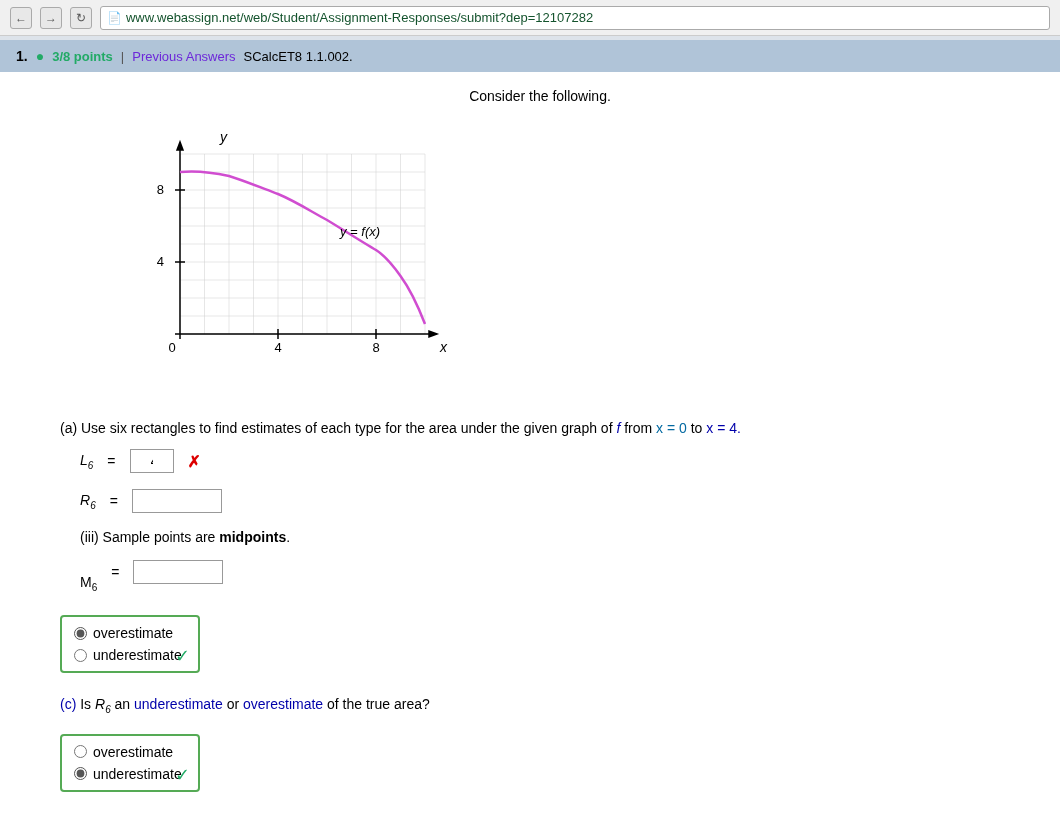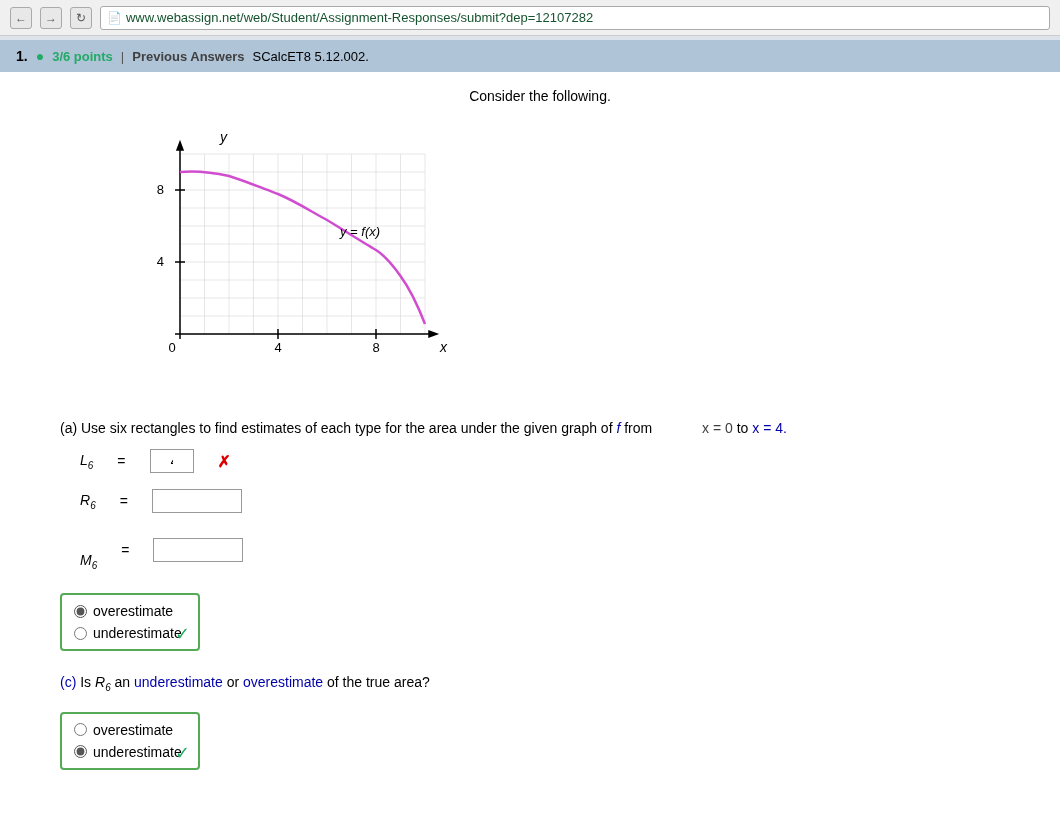--- a/index.html
+++ b/index.html
@@ -43,24 +43,23 @@
       font-weight: bold;
       font-size: 14px;
     }
     .points-badge {
       color: #2a6;
       font-weight: bold;
       font-size: 13px;
     }
     .separator { color: #555; }
     .prev-answers-link {
-      color: #404040;
+      color: #6d28d9;
       text-decoration: none;
       font-size: 13px;
-      font-weight: bold;
     }
     .question-body {
       padding: 16px 40px 16px 60px;
     }
     .consider-text {
       margin-bottom: 10px;
       font-size: 14px;
       text-align: center;
     }
     .graph-container {
@@ -80,21 +79,21 @@
       margin-left: 20px;
       margin-bottom: 16px;
     }
     .subpart-label {
       font-size: 14px;
       margin-bottom: 6px;
     }
     .equation-row {
       display: flex;
       align-items: center;
-      gap: 24px;
+      gap: 14px;
       font-size: 14px;
     }
     .input-box {
       border: 1px solid #999;
       width: 90px;
       height: 24px;
       padding: 2px 4px;
       font-size: 14px;
     }
     .input-box-filled {
@@ -160,26 +159,26 @@
   </div>
 </div>
 
 <div style="background:#dde3ea;height:4px;"></div>
 
 <div class="page-content">
 
   <div class="question-header">
     <span class="question-num">1.</span>
     <span style="color:#2a6;font-size:14px;">●</span>
-    <span class="points-badge">3/6 points</span>
+    <span class="points-badge">3/8 points</span>
     <span class="separator">|</span>
     <a class="prev-answers-link" href="#">
       <span>Previous Answers</span>
     </a>
-    <span style="font-size:13px;">SCalcET8 5.12.002.</span>
+    <span style="font-size:13px;">SCalcET8 1.1.002.</span>
   </div>
 
   <div class="question-body">
 
     <p class="consider-text">Consider the following.</p>
 
     
     <div class="graph-container">
       <svg class="graph-svg" width="340" height="270">
 
@@ -244,21 +243,21 @@
 
         <text x="220" y="112" font-size="13" fill="#000" font-style="italic">y = f(x)</text>
       </svg>
     </div>
 
     
     <p class="part-label">
       <span>(a) Use six rectangles to find estimates of each type for the area under the given graph of</span>
       <span class="italic" style="color:#00a;">f</span>
       <span>from</span>
-      <span style="color:#404040;margin-left:46px;">x = 0</span>
+      <span style="color:#0369a1;">x = 0</span>
       <span>to</span>
       <span style="color:#00a;">x = 4.</span>
     </p>
 
     
     <div class="subpart">
       <div class="equation-row">
         <span style="font-style:italic;">L<sub>6</sub></span>
         <span>=</span>
         <input class="input-box-filled" type="text" value="48" readonly="" style="">
@@ -270,22 +269,25 @@
     <div class="subpart">
       <div class="equation-row">
         <span style="font-style:italic;">R<sub>6</sub></span>
         <span>=</span>
         <input class="input-box" type="text" value="" style="">
       </div>
     </div>
 
     
     <div class="subpart">
+      <p class="subpart-label">
+        <span>(iii) Sample points are </span><span class="midpoints-bold">midpoints</span><span>.</span>
+      </p>
       <div class="equation-row">
-        <span style="font-style:italic;margin-top:23px;">M<sub>6</sub></span>
+        <span style="margin-top:23px;">M<sub>6</sub></span>
         <span>=</span>
         <input class="input-box" type="text" value="" style="">
       </div>
     </div>
 
     
     <div class="part-b">
       <div class="radio-group">
         <div class="radio-row">
           <input type="radio" name="part_b" id="b_over" checked="" style="">

